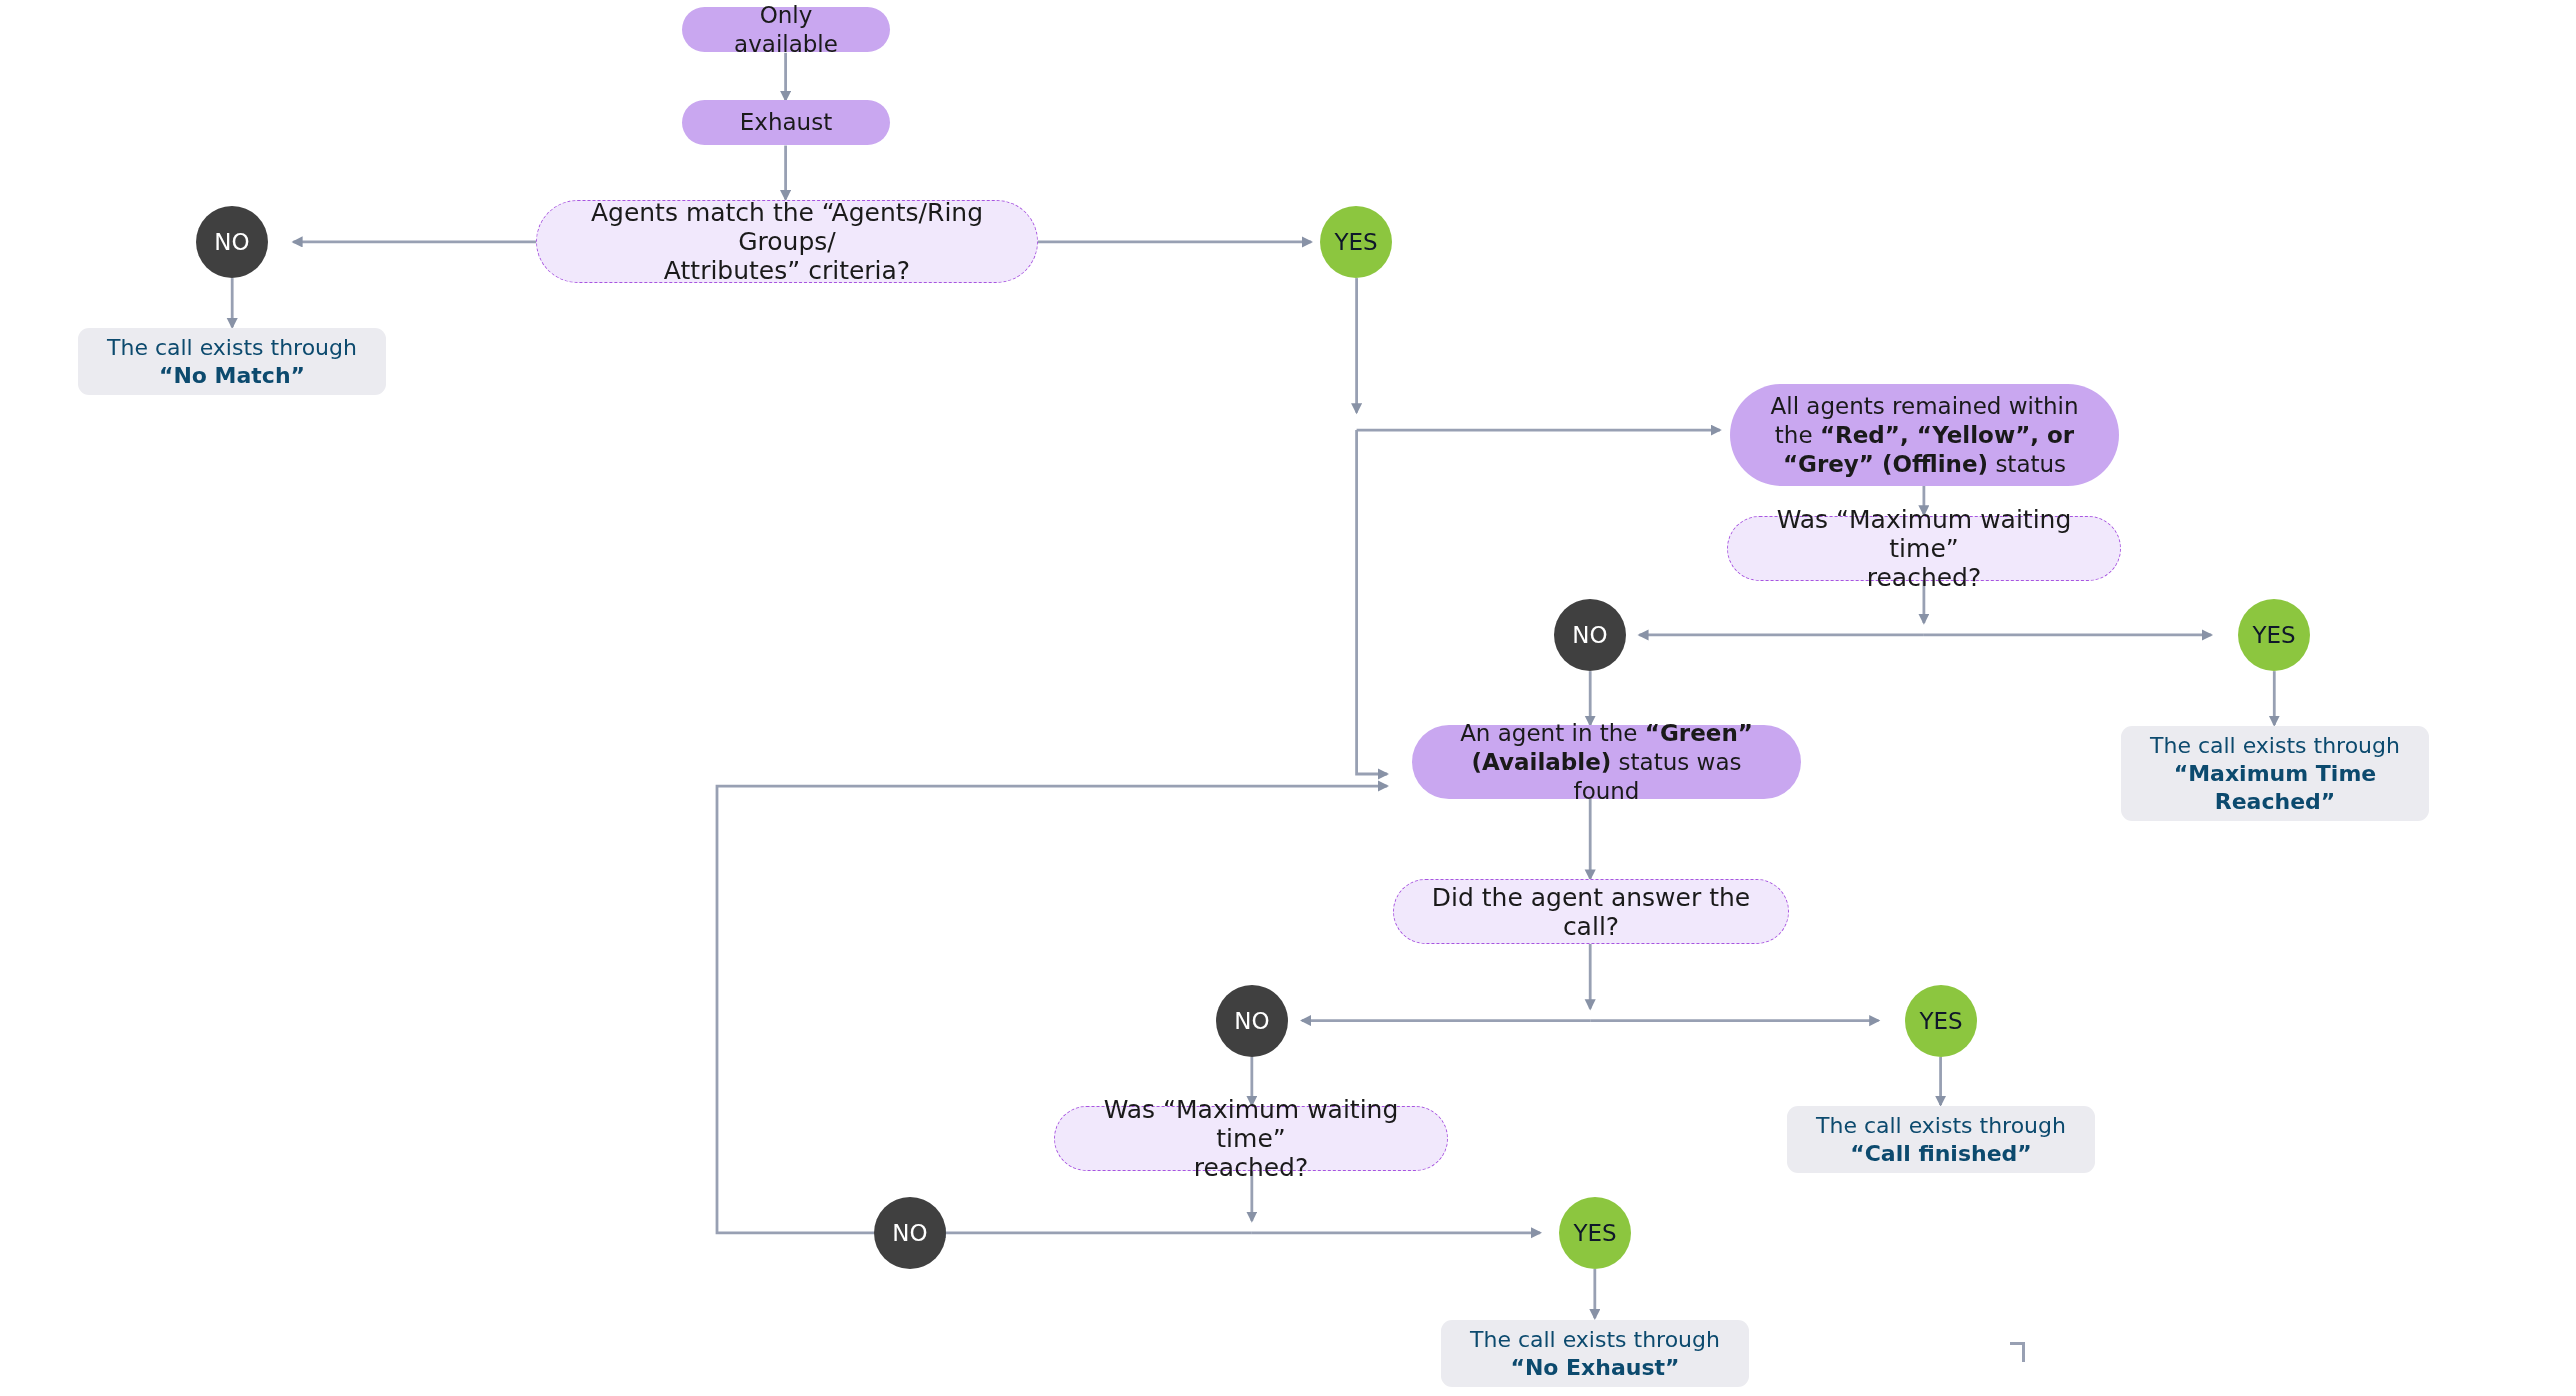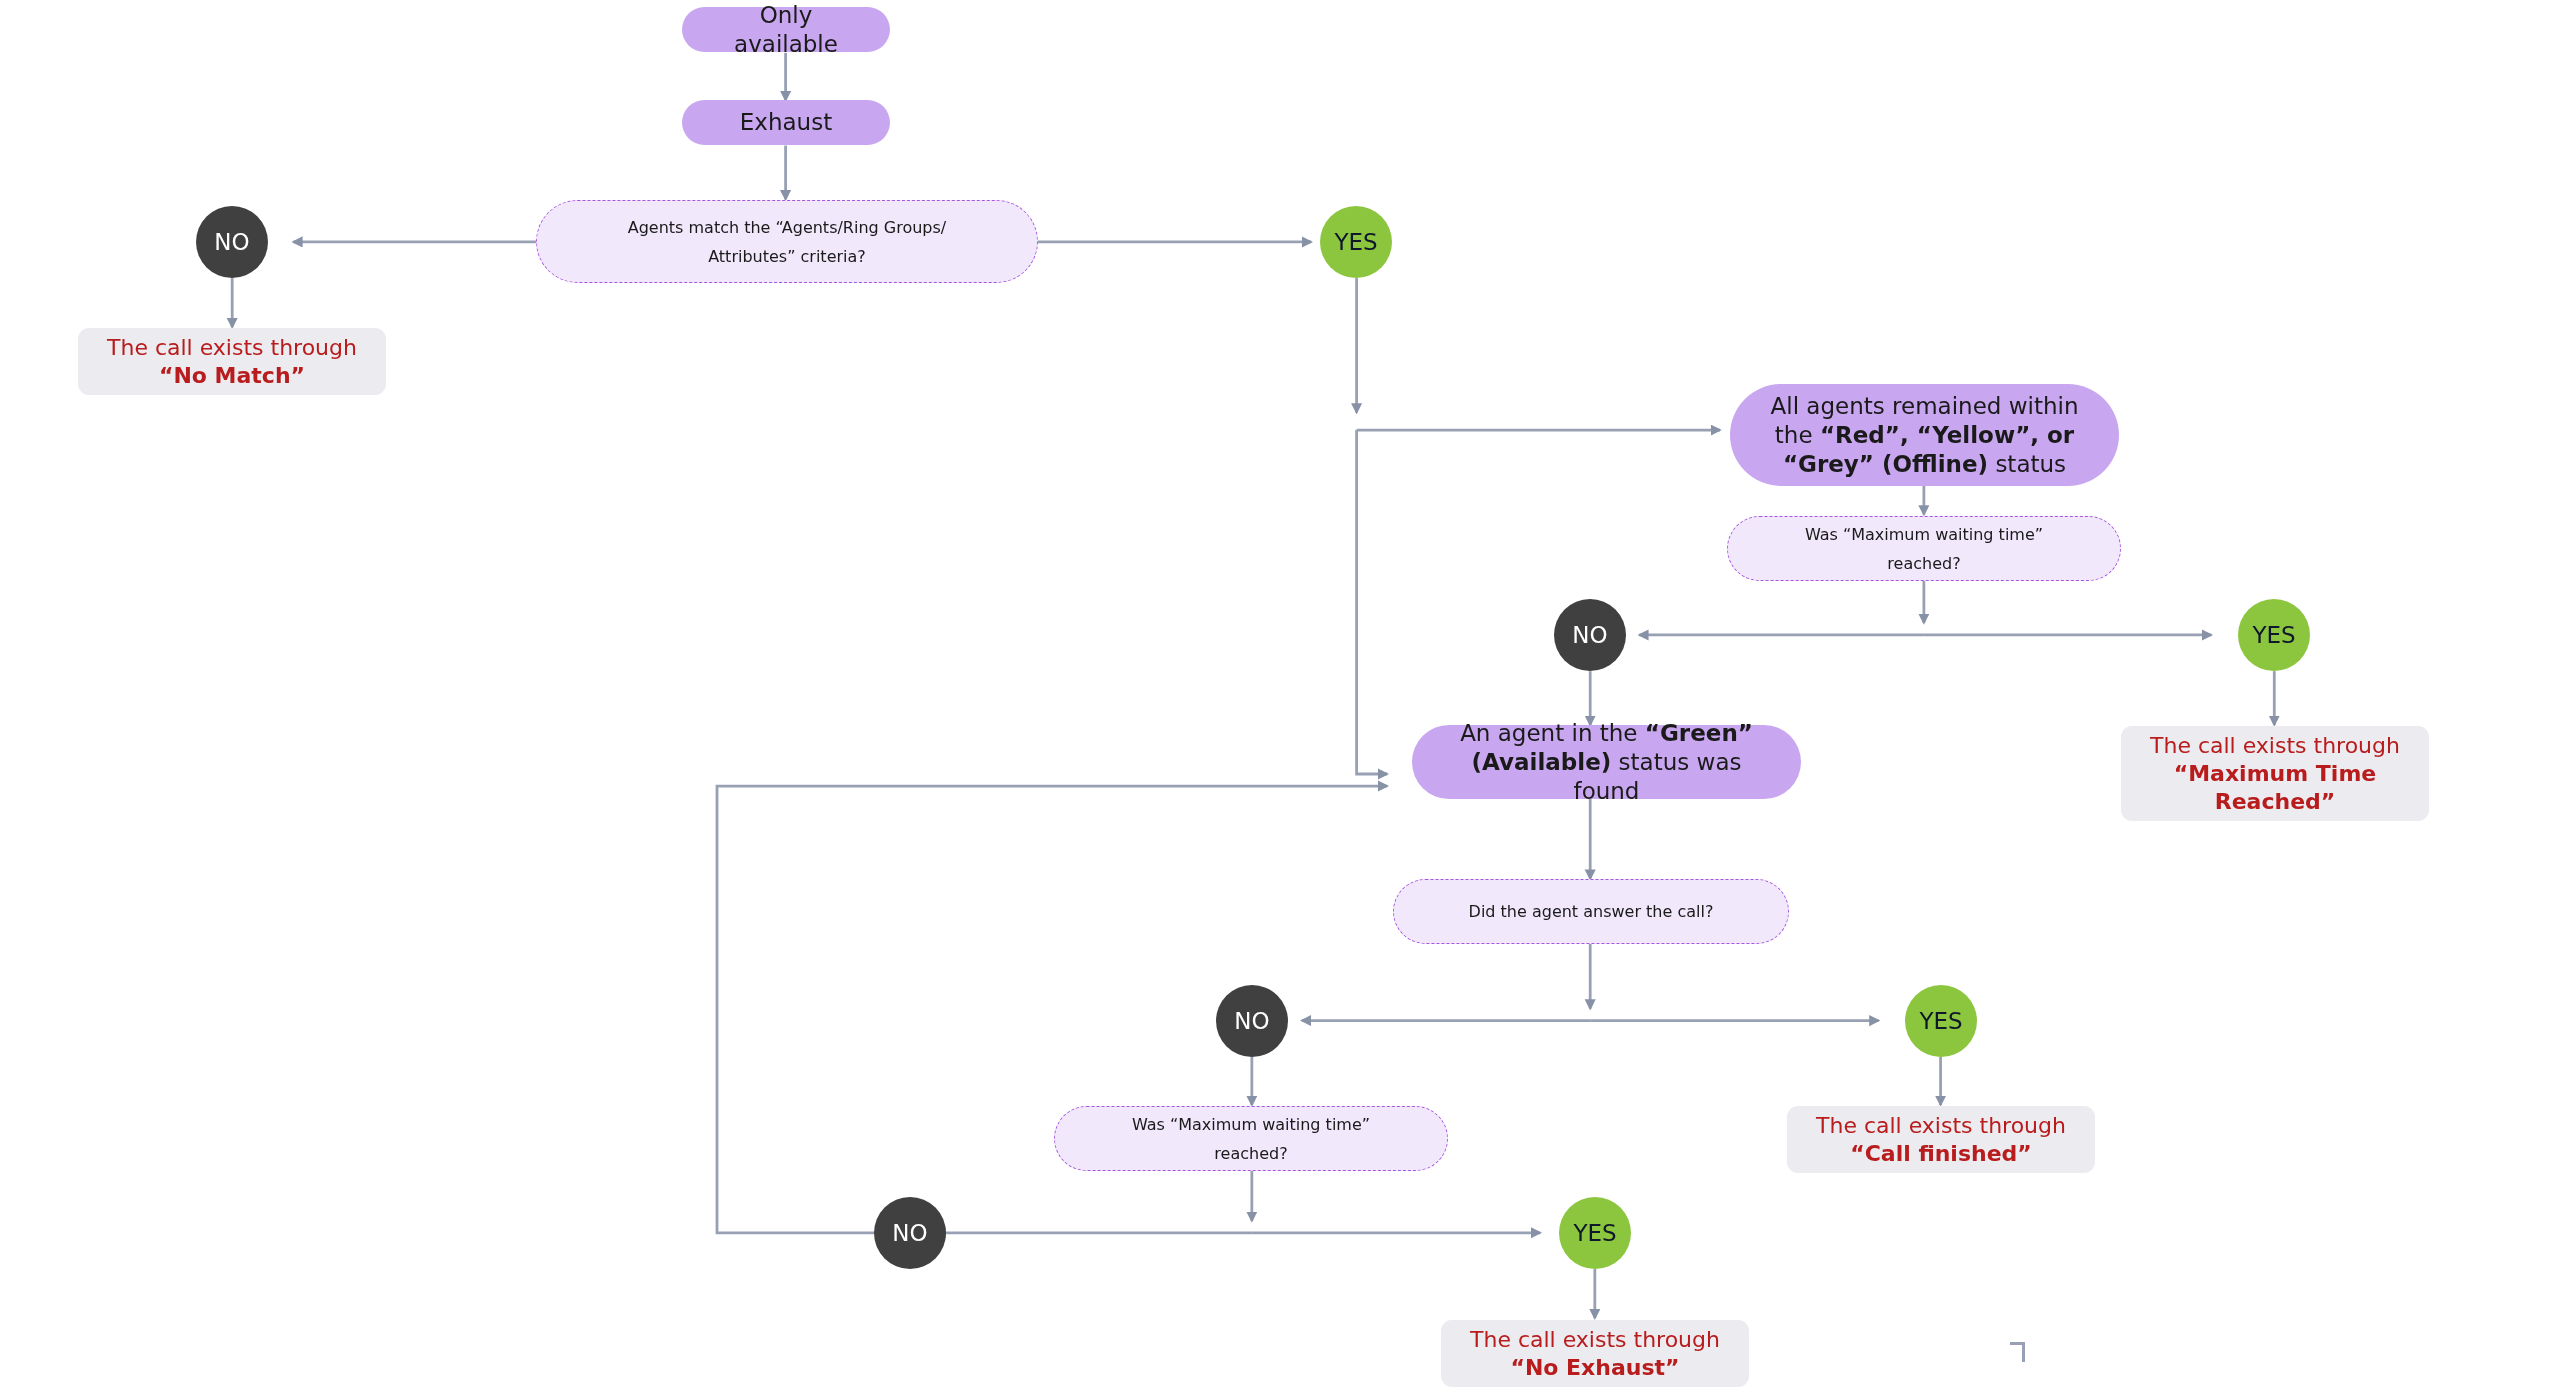--- a/index.html
+++ b/index.html
@@ -40,29 +40,29 @@
     font-size: 23px;
     line-height: 29px;
     padding: 19px 24px;
   }
   
   .decision {
     background: #f1e8fc;
     border: 1.9px dashed #a855e0;
     border-radius: 926px;
     color: #1a1a1a;
-    font-size: 16px;
+    font-size: 25px;
     line-height: 29px;
     padding: 5.6px 24px;
   }
   
   .terminal {
     background: #ebebf0;
     border-radius: 11px;
-    color: #b91c1c;
+    color: #0c4a6e;
     font-size: 22px;
     line-height: 28px;
     padding: 9.3px 16.7px;
     text-align: center;
   }
   .terminal .strong {
     font-weight: bold;
   }
   .process .strong {
     font-weight: bold;

